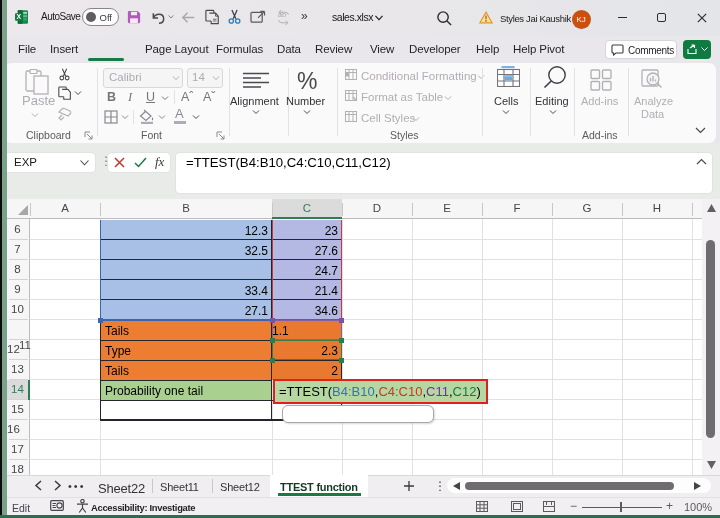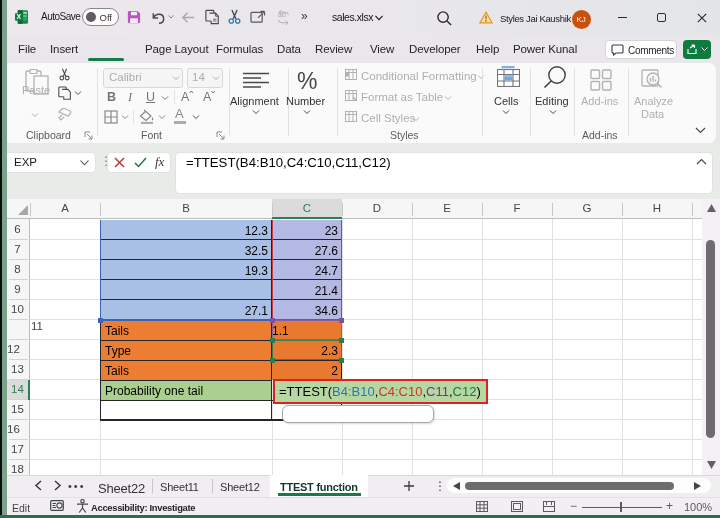--- a/index.html
+++ b/index.html
@@ -105,21 +105,21 @@
 <div class="t" style="left:50px;top:43px;font-size:11.5px;letter-spacing:-0.1px;color:#242327">Insert</div>
 <div class="t" style="left:90px;top:59px;font-size:11.8px;letter-spacing:-0.1px;color:#20242a;font-weight:normal">Home</div>
 <div class="abs" style="left:88px;top:58px;width:36px;height:2.5px;background:#187a48;border-radius:2px"></div>
 <div class="t" style="left:145px;top:43px;font-size:11.5px;letter-spacing:-0.1px;color:#242327">Page Layout</div>
 <div class="t" style="left:216px;top:43px;font-size:11.5px;letter-spacing:-0.1px;color:#242327">Formulas</div>
 <div class="t" style="left:277px;top:43px;font-size:11.5px;letter-spacing:-0.1px;color:#242327">Data</div>
 <div class="t" style="left:315px;top:43px;font-size:11.5px;letter-spacing:-0.1px;color:#242327">Review</div>
 <div class="t" style="left:370px;top:43px;font-size:11.5px;letter-spacing:-0.1px;color:#242327">View</div>
 <div class="t" style="left:409px;top:43px;font-size:11.5px;letter-spacing:-0.1px;color:#242327">Developer</div>
 <div class="t" style="left:476px;top:43px;font-size:11.5px;letter-spacing:-0.1px;color:#242327">Help</div>
-<div class="t" style="left:513px;top:43px;font-size:11.5px;letter-spacing:-0.1px;color:#242327">Power Kunal</div>
+<div class="t" style="left:513px;top:43px;font-size:11.5px;letter-spacing:-0.1px;color:#242327">Help Pivot</div>
 
 <div class="abs" style="left:605px;top:40px;width:72px;height:19px;background:#fff;border:1px solid #d6d4d8;border-radius:4px"></div>
 <svg class="abs" style="left:611px;top:44px" width="13" height="12" viewBox="0 0 13 12">
   <path d="M1 2 Q1 1 2 1 L11 1 Q12 1 12 2 L12 8 Q12 9 11 9 L5 9 L2.5 11 L2.5 9 L2 9 Q1 9 1 8 Z" fill="none" stroke="#3b393c" stroke-width="1.1"></path>
 </svg>
 <div class="t" style="left:628px;top:45px;font-size:10px;letter-spacing:-0.3px;color:#242327">Comments</div>
 
 <div class="abs" style="left:683px;top:40px;width:28px;height:19px;background:#0f7b41;border-radius:4px"></div>
 <svg class="abs" style="left:687px;top:44px" width="12" height="11" viewBox="0 0 12 11">
   <path d="M1 5 L1 9.5 L9 9.5 L9 5" fill="none" stroke="#fff" stroke-width="1.1"></path>
@@ -129,21 +129,21 @@
       <path d="M0.5 0.5 L3.5 3.5 L6.5 0.5" stroke="#fff" fill="none"></path>
     </svg>
 
 <div class="abs" style="left:3px;top:62px;width:714px;height:82px;background:#fbfafb;border-radius:8px;border:1px solid #e8e6e9"></div>
 
 <svg class="abs" style="left:24px;top:69px" width="26" height="26" viewBox="0 0 26 26">
   <rect x="2" y="2" width="15" height="20" rx="1.5" fill="none" stroke="#b3b1b4" stroke-width="1.3"></rect>
   <rect x="6" y="0.5" width="7" height="4" rx="1" fill="#fbfafb" stroke="#b3b1b4" stroke-width="1.2"></rect>
   <rect x="10" y="7" width="14" height="18" fill="#fbfafb" stroke="#b3b1b4" stroke-width="1.3"></rect>
 </svg>
-<div class="t" style="left:22px;top:84px;font-size:11px;color:#aeacaf">Paste</div>
+<div class="t" style="left:22px;top:93px;font-size:13px;color:#aeacaf">Paste</div>
 <svg class="abs" style="left:31px;top:113px" width="8" height="5" viewBox="0 0 8 5">
       <path d="M1 0.5 L4 3.5 L7 0.5" stroke="#aeacaf" fill="none"></path>
     </svg>
 
 <svg class="abs" style="left:58px;top:68px" width="13" height="13" viewBox="0 0 15 18">
   <path d="M4.5 1 L9 11 M10.5 1 L6 11" stroke="#4a484b" stroke-width="1.5"></path>
   <circle cx="3.8" cy="13.8" r="2.6" fill="none" stroke="#4a484b" stroke-width="1.5"></circle>
   <circle cx="11.2" cy="13.8" r="2.6" fill="none" stroke="#4a484b" stroke-width="1.5"></circle>
 </svg>
 <svg class="abs" style="left:58px;top:86px" width="14" height="15" viewBox="0 0 17 18">
@@ -354,21 +354,21 @@
 <div class="abs" style="left:552px;top:203px;width:1px;height:13px;background:#c8c7c8"></div>
 <div class="abs" style="left:622px;top:203px;width:1px;height:13px;background:#c8c7c8"></div>
 <div class="abs" style="left:692px;top:203px;width:1px;height:13px;background:#c8c7c8"></div>
 
 <div class="abs" style="left:7px;top:219px;width:23px;height:256px;background:#f7f6f7;border-right:1px solid #bdbcbd"></div>
 <div class="t" style="left:7px;top:223px;width:21px;text-align:center;font-size:11.5px;color:#454449">6</div>
 <div class="t" style="left:7px;top:243px;width:21px;text-align:center;font-size:11.5px;color:#454449">7</div>
 <div class="t" style="left:7px;top:263px;width:21px;text-align:center;font-size:11.5px;color:#454449">8</div>
 <div class="t" style="left:7px;top:283px;width:21px;text-align:center;font-size:11.5px;color:#454449">9</div>
 <div class="t" style="left:7px;top:303px;width:21px;text-align:center;font-size:11.5px;color:#454449">10</div>
-<div class="t" style="left:7px;top:320px;width:36px;text-align:right;font-size:11.5px;color:#454449">11</div>
+<div class="t" style="left:7px;top:339px;width:36px;text-align:center;font-size:11.5px;color:#454449">11</div>
 <div class="t" style="left:7px;top:343px;width:21px;font-size:11.5px;color:#454449">12</div>
 <div class="t" style="left:7px;top:363px;width:21px;text-align:center;font-size:11.5px;color:#454449">13</div>
 <div class="abs" style="left:7px;top:379.5px;width:23px;height:20px;background:#dcdbdb;border-right:2.5px solid #2e7d54"></div>
 <div class="t" style="left:7px;top:383px;width:21px;text-align:center;font-size:11.5px;color:#2e7d54">14</div>
 <div class="t" style="left:7px;top:403px;width:21px;text-align:center;font-size:11.5px;color:#454449">15</div>
 <div class="t" style="left:7px;top:423px;width:21px;font-size:11.5px;color:#454449">16</div>
 <div class="t" style="left:7px;top:443px;width:21px;text-align:center;font-size:11.5px;color:#454449">17</div>
 <div class="t" style="left:7px;top:463px;width:21px;text-align:center;font-size:11.5px;color:#454449">18</div>
 
 <div class="abs" style="left:9px;top:239px;width:19px;height:1px;background:#d4d3d4"></div>
@@ -443,21 +443,21 @@
 <div class="abs" style="left:339px;top:318px;width:4.5px;height:4.5px;background:#7a52a0"></div>
 
 <div class="abs" style="left:272px;top:340px;width:70px;height:20px;border:1.5px solid #3e7c4e"></div>
 <div class="abs" style="left:270px;top:338px;width:4.5px;height:4.5px;background:#2e7c47"></div>
 <div class="abs" style="left:339px;top:338px;width:4.5px;height:4.5px;background:#2e7c47"></div>
 <div class="abs" style="left:270px;top:358px;width:4.5px;height:4.5px;background:#2e7c47"></div>
 <div class="abs" style="left:339px;top:358px;width:4.5px;height:4.5px;background:#2e7c47"></div>
 
 <div class="t" style="left:100px;top:224px;width:168px;text-align:right;font-size:12px;color:#000">12.3</div>
 <div class="t" style="left:100px;top:244px;width:168px;text-align:right;font-size:12px;color:#000">32.5</div>
-<div class="t" style="left:100px;top:264px;width:168px;text-align:right;font-size:12px;color:#000">19.3</div>
+<div class="t" style="left:100px;top:284px;width:168px;text-align:right;font-size:12px;color:#000">33.4</div>
 <div class="t" style="left:100px;top:304px;width:168px;text-align:right;font-size:12px;color:#000">27.1</div>
 <div class="t" style="left:272px;top:224px;width:66px;text-align:right;font-size:12px;color:#000">23</div>
 <div class="t" style="left:272px;top:244px;width:66px;text-align:right;font-size:12px;color:#000">27.6</div>
 <div class="t" style="left:272px;top:264px;width:66px;text-align:right;font-size:12px;color:#000">24.7</div>
 <div class="t" style="left:272px;top:284px;width:66px;text-align:right;font-size:12px;color:#000">21.4</div>
 <div class="t" style="left:272px;top:304px;width:66px;text-align:right;font-size:12px;color:#000">34.6</div>
 <div class="t" style="left:105px;top:324px;font-size:12px;color:#000">Tails</div>
 <div class="t" style="left:105px;top:344px;font-size:12px;color:#000">Type</div>
 <div class="t" style="left:105px;top:364px;font-size:12px;color:#000">Tails</div>
 <div class="t" style="left:272px;top:324px;width:66px;font-size:12px;color:#000">1.1</div>

